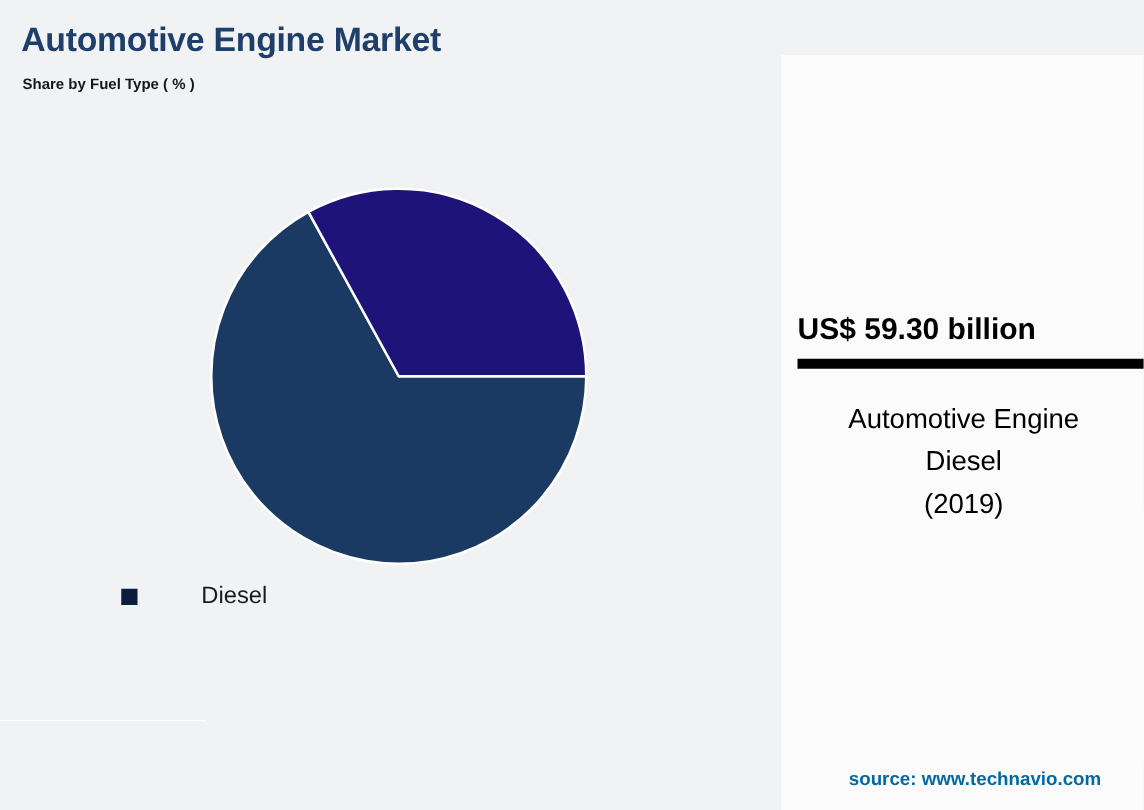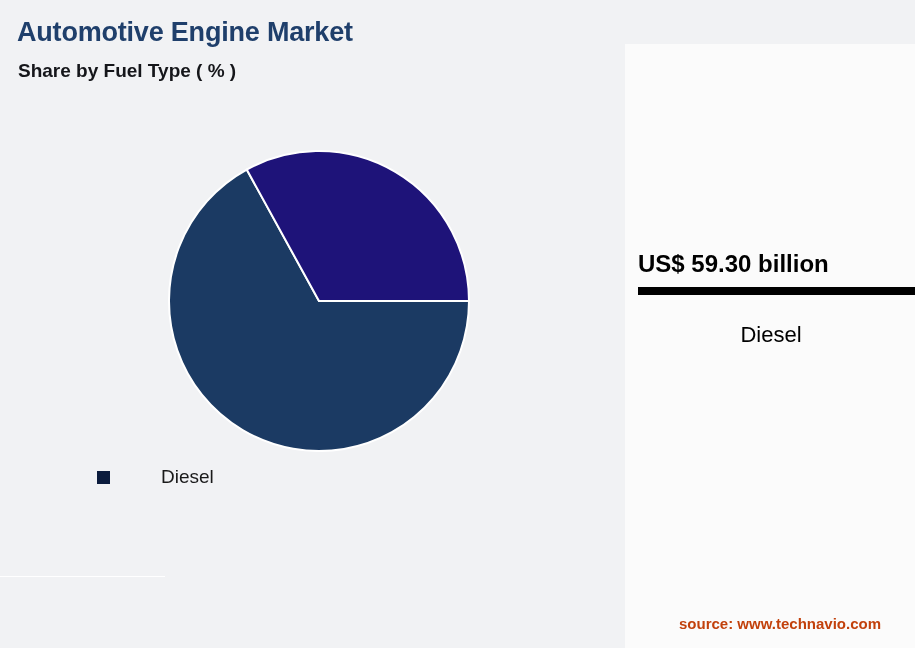--- a/index.html
+++ b/index.html
@@ -33,21 +33,21 @@
     font-weight: bold;
     color: #1f3f6b;
     letter-spacing: -0.2px;
     white-space: nowrap;
   }
 
   #chart-subtitle {
     position: absolute;
     left: 18px;
     top: 60px;
-    font-size: 19px;
+    font-size: 12px;
     font-weight: bold;
     color: #15161a;
     white-space: nowrap;
   }
 
   
   #pie-wrap {
     position: absolute;
     left: 168px;
     top: 150px;
@@ -130,21 +130,21 @@
     color: #000000;
     text-align: center;
   }
 
   #source-note {
     position: absolute;
     left: 679px;
     top: 615px;
     font-size: 15px;
     font-weight: bold;
-    color: #c2410c;
+    color: #0369a1;
     white-space: nowrap;
   }
 </style>
 </head>
 <body style="background: rgb(241, 242, 244);">
 
 <div id="main-panel" style="background: rgb(241, 242, 244);">
 
   <div id="chart-title" style="color: rgb(31, 63, 107);">Automotive Engine Market</div>
 
@@ -168,18 +168,20 @@
 
 </div>
 
 <div id="side-panel" style="background: rgb(251, 251, 251); margin-top: 44px;">
 
   <div id="side-value">US$ 59.30 billion</div>
 
   <div id="side-divider" style="background: rgb(0, 0, 0);"></div>
 
   <div id="side-caption">
+    <div>Automotive Engine</div>
     <div>Diesel</div>
+    <div>(2019)</div>
   </div>
 
 </div>
 
 <div id="source-note">source: www.technavio.com</div>
 
 </body></html>

